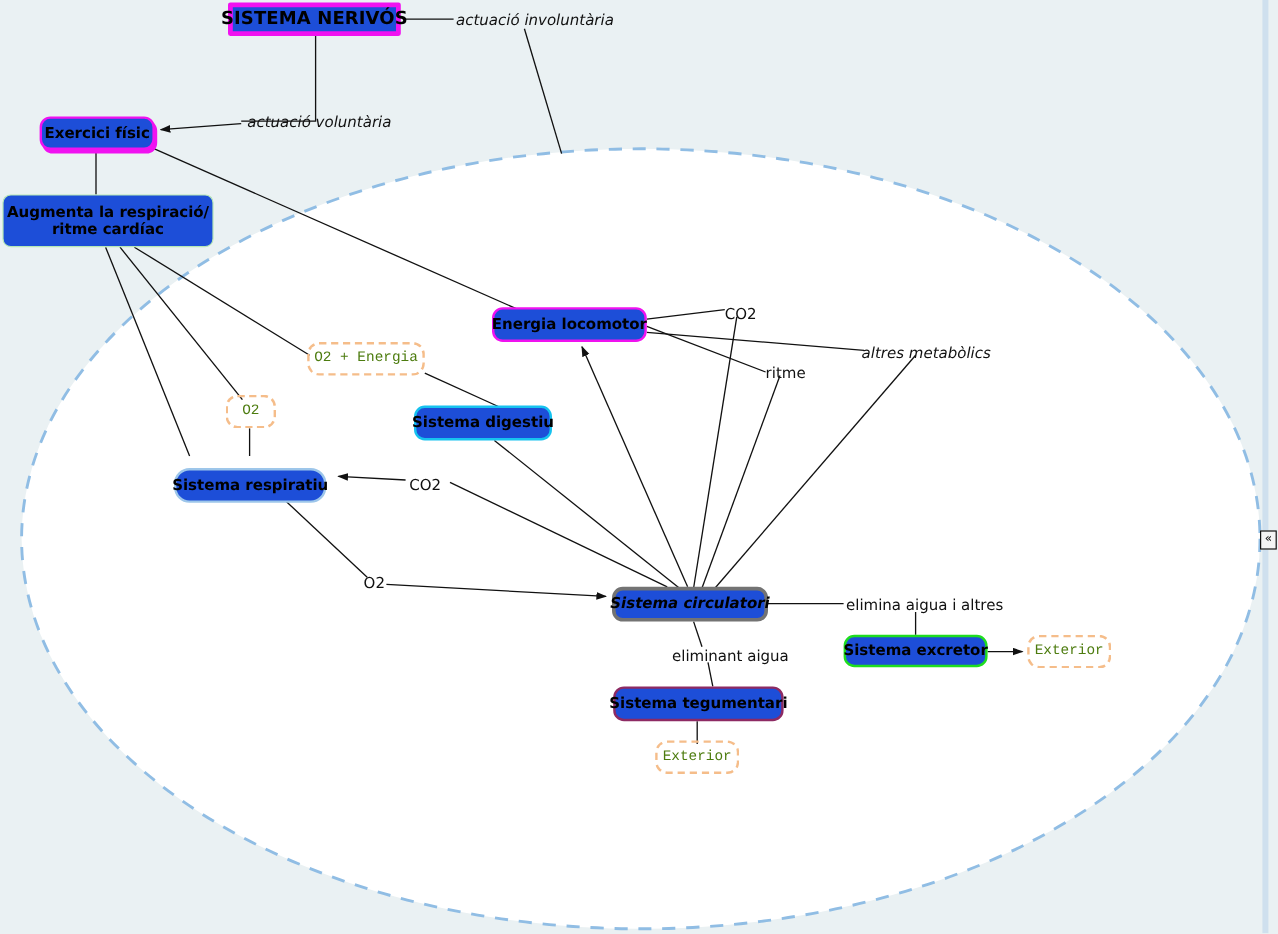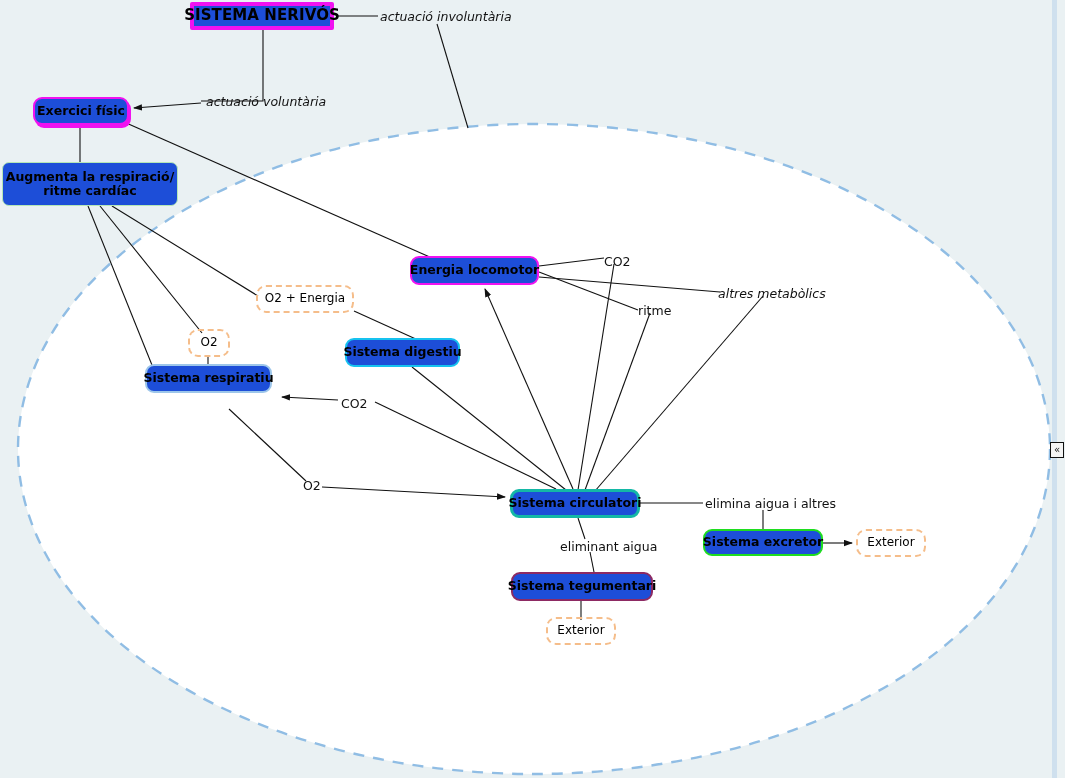--- a/index.html
+++ b/index.html
@@ -60,35 +60,37 @@
     border: 1.5px solid #b6e7b6;
     border-radius: 7px;
   }
   .n-cyan {
     border: 2.5px solid #16c2ef;
   }
   .n-blue {
     border: 2.5px solid #9dc6ea;
   }
   .n-gold {
-    border: 3px solid #14b8a6;
+    border: 3px solid #737373;
+    font-style: italic;
   }
   .n-purple {
     border: 2.5px solid #8d2a63;
   }
   .n-green {
     border: 2.5px solid #1fdd1f;
   }
   .n-dashed {
     border: 2.5px dashed #f5bd8a;
     border-radius: 10px;
     font-size: 12px;
     font-weight: normal;
     background: transparent;
-    color: #000000;
+    color: #4d7c0f;
+    font-family: Liberation Mono, monospace;
   }
   .edge-label {
     position: absolute;
     font-size: 12.5px;
     color: #111;
     white-space: pre;
     background: transparent;
   }
   .edge-label.ital {
     font-style: italic;
@@ -186,21 +188,21 @@
     </g>
   </svg>
 
   <div id="nodes">
       <div class="node n-title" style="left: 190px; top: 2px; width: 144px; height: 28px;">SISTEMA NERIVÓS</div>
       <div class="node n-round-bold n-magenta" style="left: 33px; top: 97px; width: 96px; height: 28px;">Exercici físic</div>
       <div class="node n-round-bold n-green-pale" style="left: 2px; top: 162px; width: 176px; height: 44px;">Augmenta la respiració/
 ritme cardíac</div>
       <div class="node n-dashed" style="left: 256px; top: 285px; width: 98px; height: 28px;">O2 + Energia</div>
       <div class="node n-dashed" style="left: 188px; top: 329px; width: 42px; height: 28px;">O2</div>
-      <div class="node n-round-bold n-blue" style="left: 145px; top: 364px; width: 127px; height: 29px;">Sistema respiratiu</div>
+      <div class="node n-round-bold n-blue" style="left: 145px; top: 390px; width: 127px; height: 29px; border-radius: 13px;">Sistema respiratiu</div>
       <div class="node n-round-bold n-cyan" style="left: 345px; top: 338px; width: 115px; height: 29px;">Sistema digestiu</div>
       <div class="node n-round-bold n-magenta-plain" style="left: 410px; top: 256px; width: 129px; height: 29px;">Energia locomotor</div>
       <div class="node n-round-bold n-gold" style="left: 510px; top: 489px; width: 130px; height: 29px;">Sistema circulatori</div>
       <div class="node n-round-bold n-purple" style="left: 511px; top: 572px; width: 142px; height: 29px;">Sistema tegumentari</div>
       <div class="node n-dashed" style="left: 546px; top: 617px; width: 70px; height: 28px;">Exterior</div>
       <div class="node n-round-bold n-green" style="left: 703px; top: 529px; width: 120px; height: 27px;">Sistema excretor</div>
       <div class="node n-dashed" style="left: 856px; top: 529px; width: 70px; height: 28px;">Exterior</div>
     </div>
 
   <div id="edge-labels">

